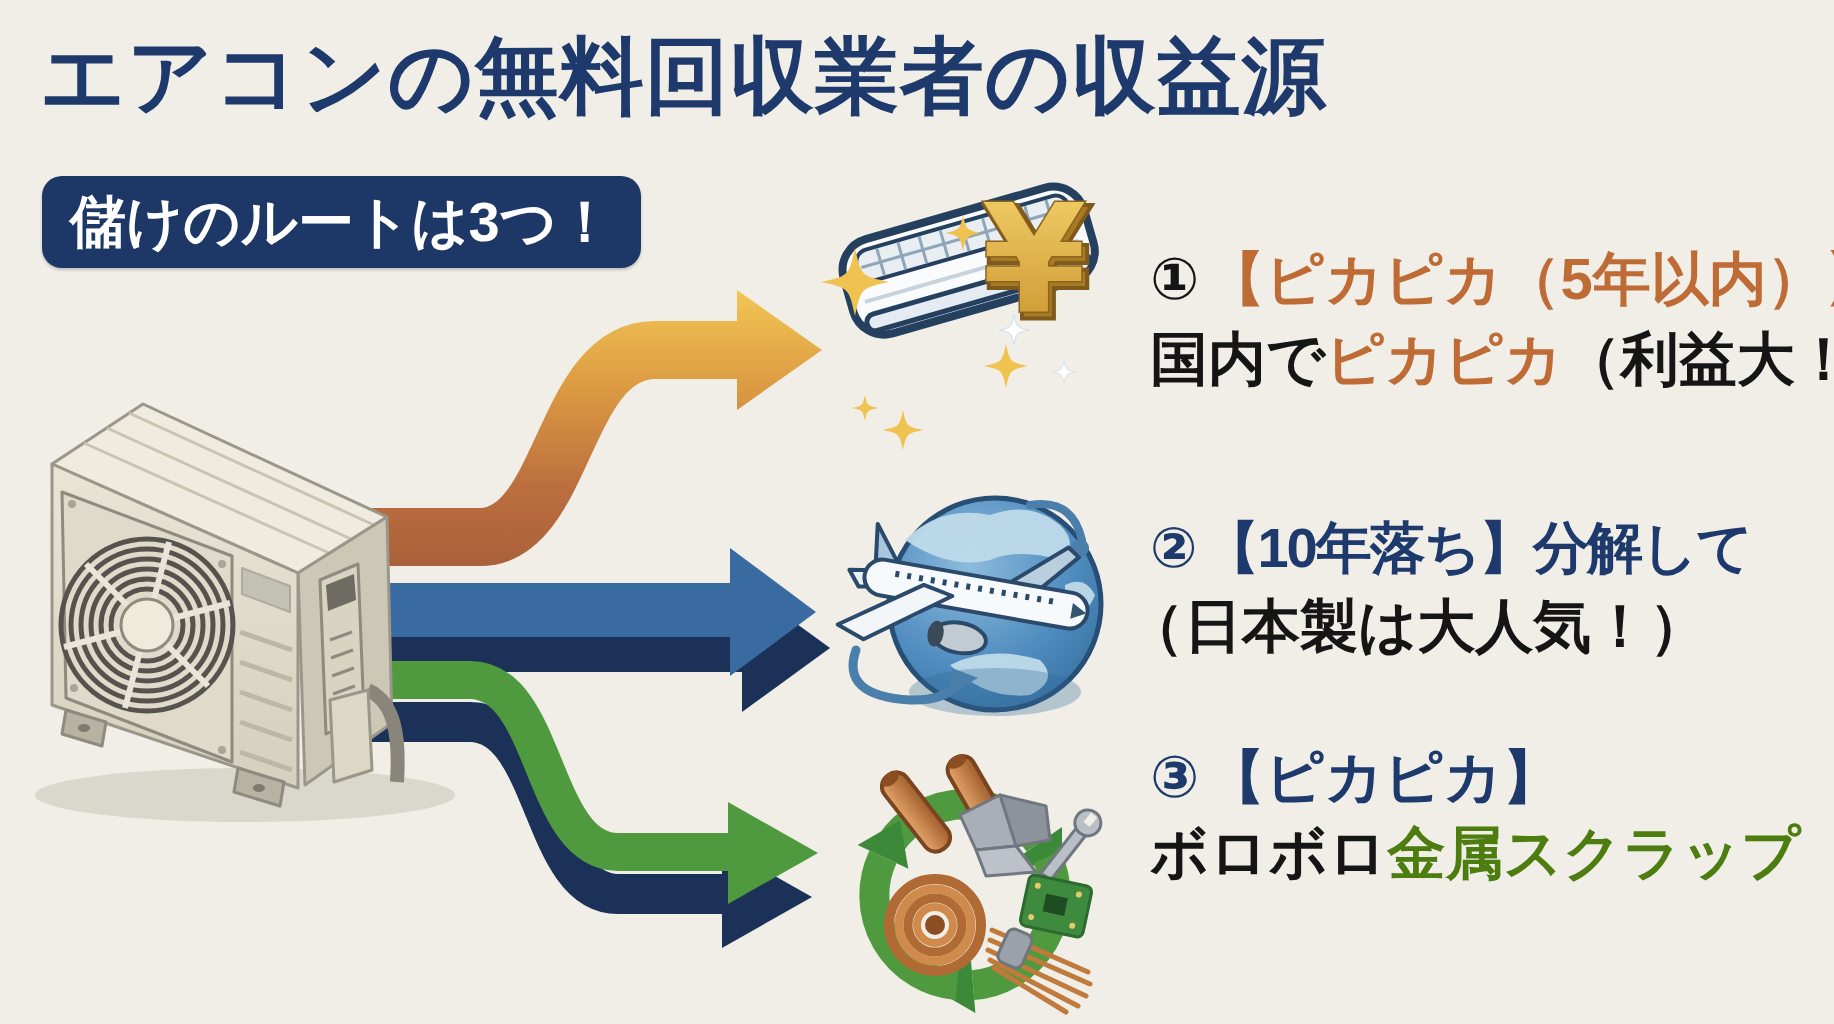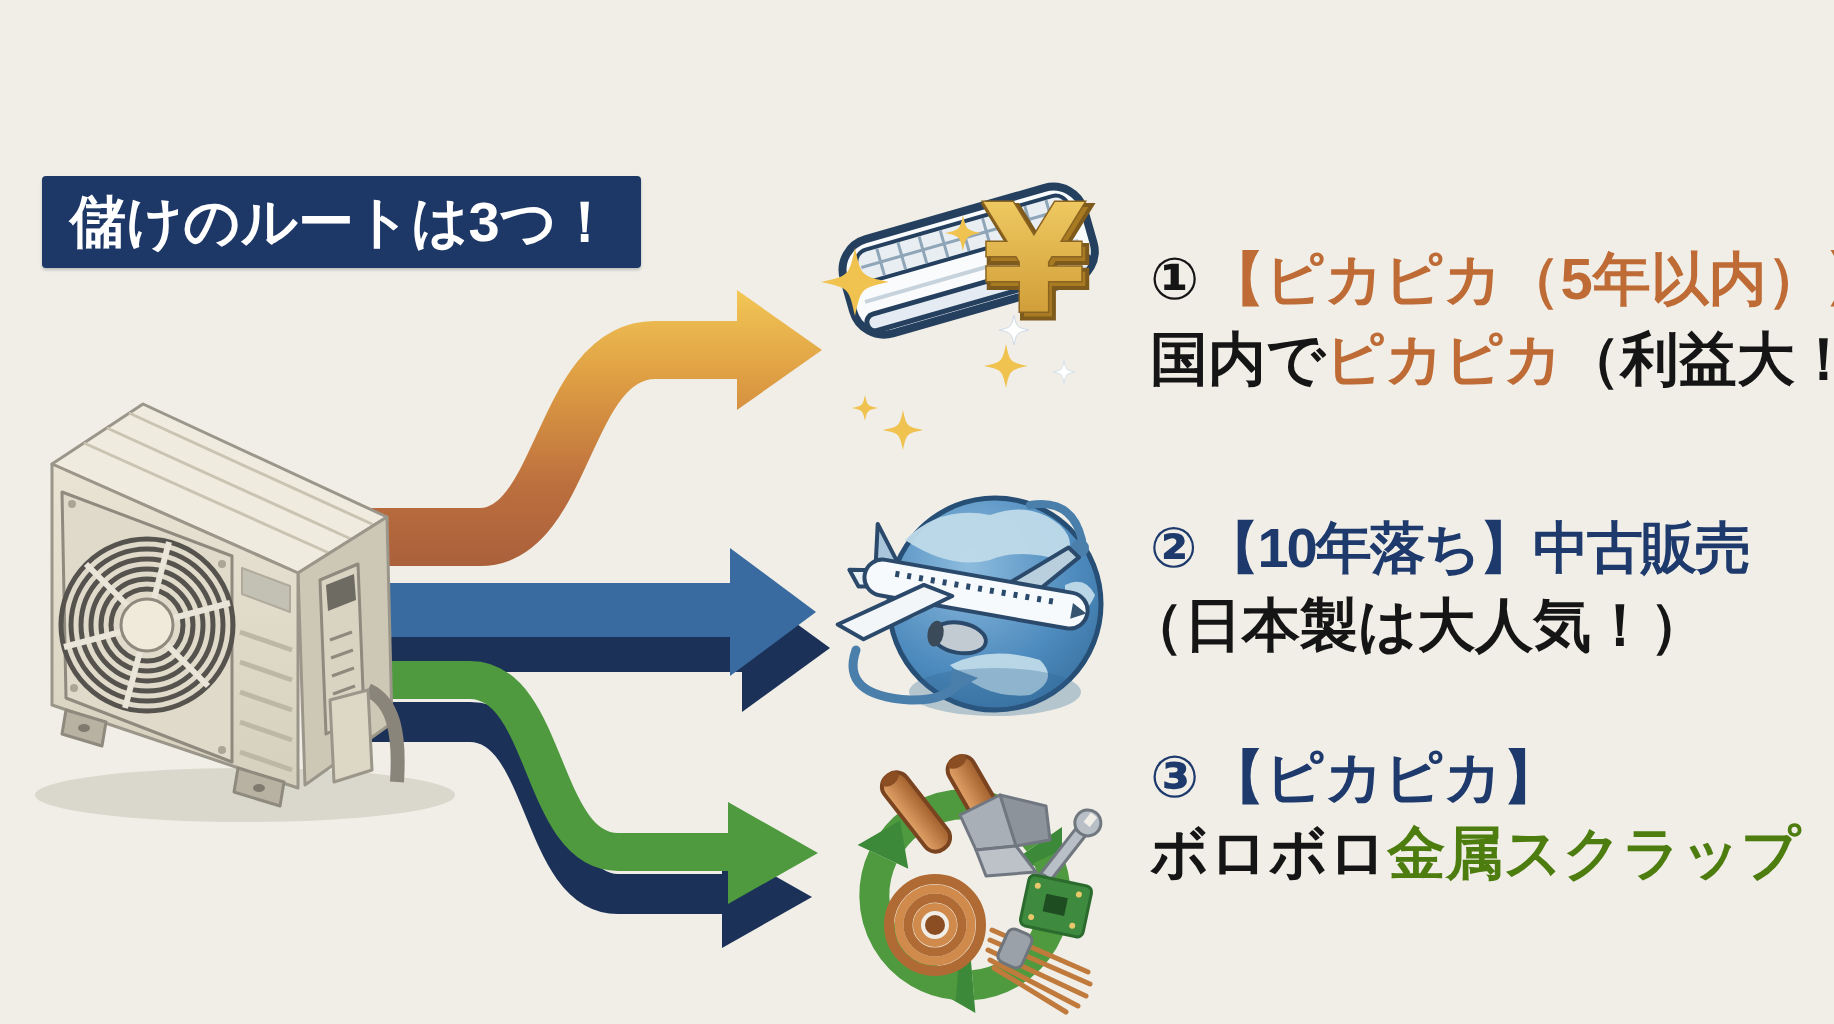--- a/index.html
+++ b/index.html
@@ -9,37 +9,37 @@
     font-family:"Liberation Sans","DejaVu Sans",sans-serif;
   }
   .stage svg{position:absolute;left:0;top:0;}
   .page-title{
     position:absolute;left:40px;top:30px;
     font-size:84px;font-weight:bold;color:#1E3A6C;
     letter-spacing:1px;white-space:nowrap;line-height:1.1;
   }
   .route-badge{
     position:absolute;left:42px;top:176px;height:92px;
-    background:#1D3766;border-radius:4px;
+    background:#1D3766;border-radius:20px;
     display:inline-flex;align-items:center;padding:0 28px;
     box-shadow:0 2px 3px rgba(40,50,70,.25);
   }
   .route-badge span{
     color:#FFFFFF;font-size:56px;font-weight:bold;white-space:nowrap;line-height:1;
   }
   .line{position:absolute;white-space:nowrap;font-weight:bold;line-height:1;font-size:58px;color:#151515;}
   .num{margin-right:8px;}
   .t-black{color:#151515;}
   .t-navy{color:#1E3A6C;}
   .t-orange{color:#BE6B35;}
   .t-green{color:#4d7c0f;}
   .b1l1{left:1150px;top:250px;}
   .b1l2{left:1150px;top:330px;}
   .b2l1{left:1150px;top:520px;font-size:56px;letter-spacing:-2px;color:#1E3A6C;}
-  .b2l2{left:1126px;top:597px;font-family:Liberation Serif, serif;}
+  .b2l2{left:1126px;top:597px;}
   .b3l1{left:1150px;top:748px;color:#1E3A6C;}
   .b3l2{left:1150px;top:824px;}
   .b3l3{left:1126px;top:899px;}
 </style>
 </head>
 <body>
 
 <div class="stage">
 
 <svg width="1834" height="1024" viewBox="0 0 1834 1024">
@@ -287,34 +287,35 @@
       <rect x="-32" y="-26" width="64" height="52" rx="6" fill="#3E8A3F" stroke="#2C6B2E" stroke-width="3"></rect>
       <rect x="-12" y="-10" width="22" height="18" fill="#1F4D22"></rect>
       <circle cx="-22" cy="-16" r="3" fill="#E8C86A"></circle>
       <circle cx="20" cy="-16" r="3" fill="#E8C86A"></circle>
       <circle cx="-22" cy="16" r="3" fill="#E8C86A"></circle>
       <circle cx="20" cy="16" r="3" fill="#E8C86A"></circle>
     </g>
   </g>
 </svg>
 
+  <div class="page-title">エアコンの無料回収業者の収益源</div>
 
   <div class="route-badge">
     <span>儲けのルートは3つ！</span>
   </div>
 
   <div class="line b1l1">
     <span class="num t-black">①</span><span class="t-orange">【ピカピカ（5年以内）】</span>
   </div>
   <div class="line b1l2">
     <span class="t-black">国内で</span><span class="t-orange">ピカピカ</span><span class="t-black">（利益大！）</span>
   </div>
 
   <div class="line b2l1">
-    <span class="num t-navy">②</span><span class="t-navy">【10年落ち】中古販売</span>
+    <span class="num t-navy">②</span><span class="t-navy">【10年落ち】分解して</span>
   </div>
   <div class="line b2l2">
     <span class="t-black">（日本製は大人気！）</span>
   </div>
 
   <div class="line b3l1">
     <span class="num t-navy">③</span><span class="t-navy">【ピカピカ】</span>
   </div>
   <div class="line b3l2">
     <span class="t-black">ボロボロ</span><span class="t-green">金属スクラップ</span>

